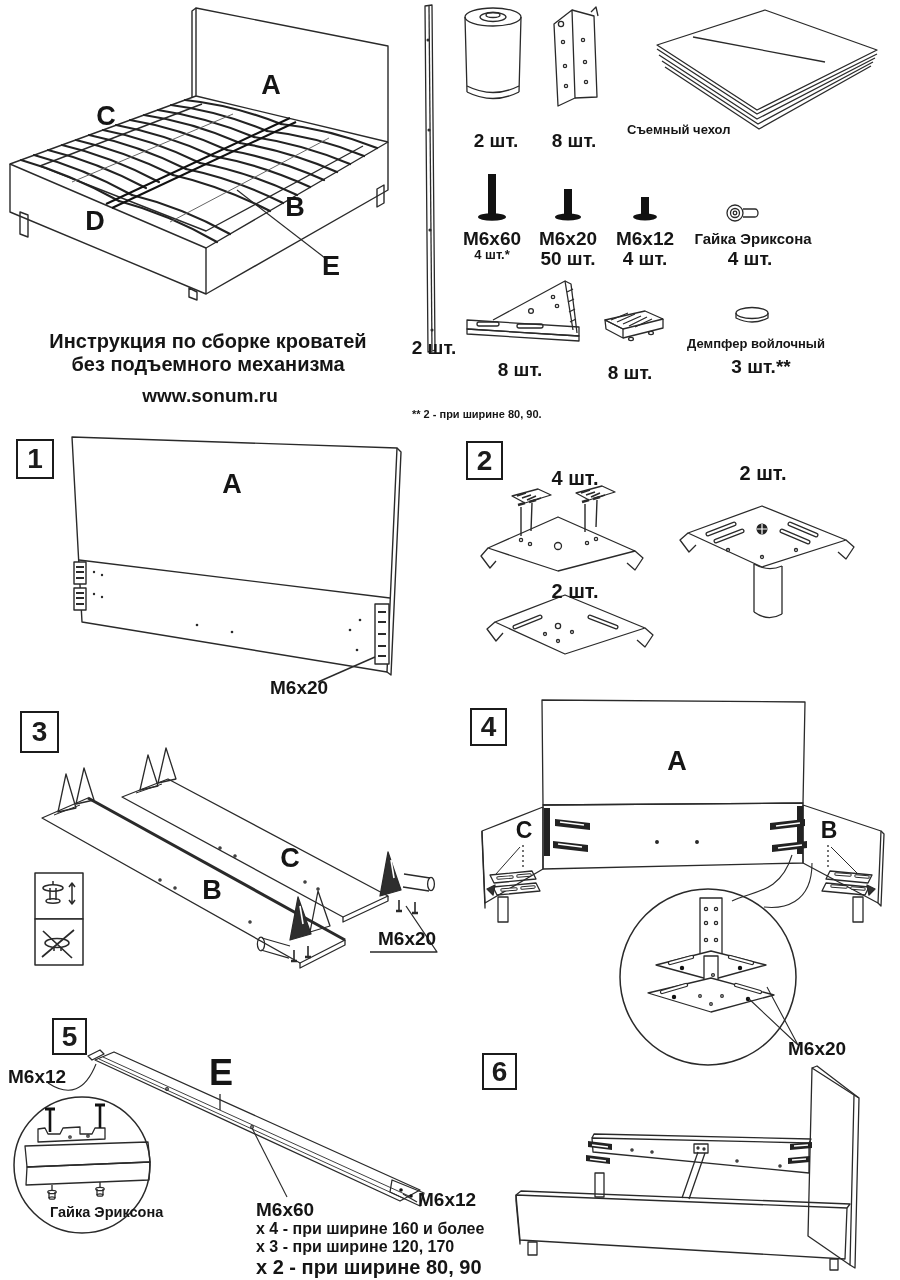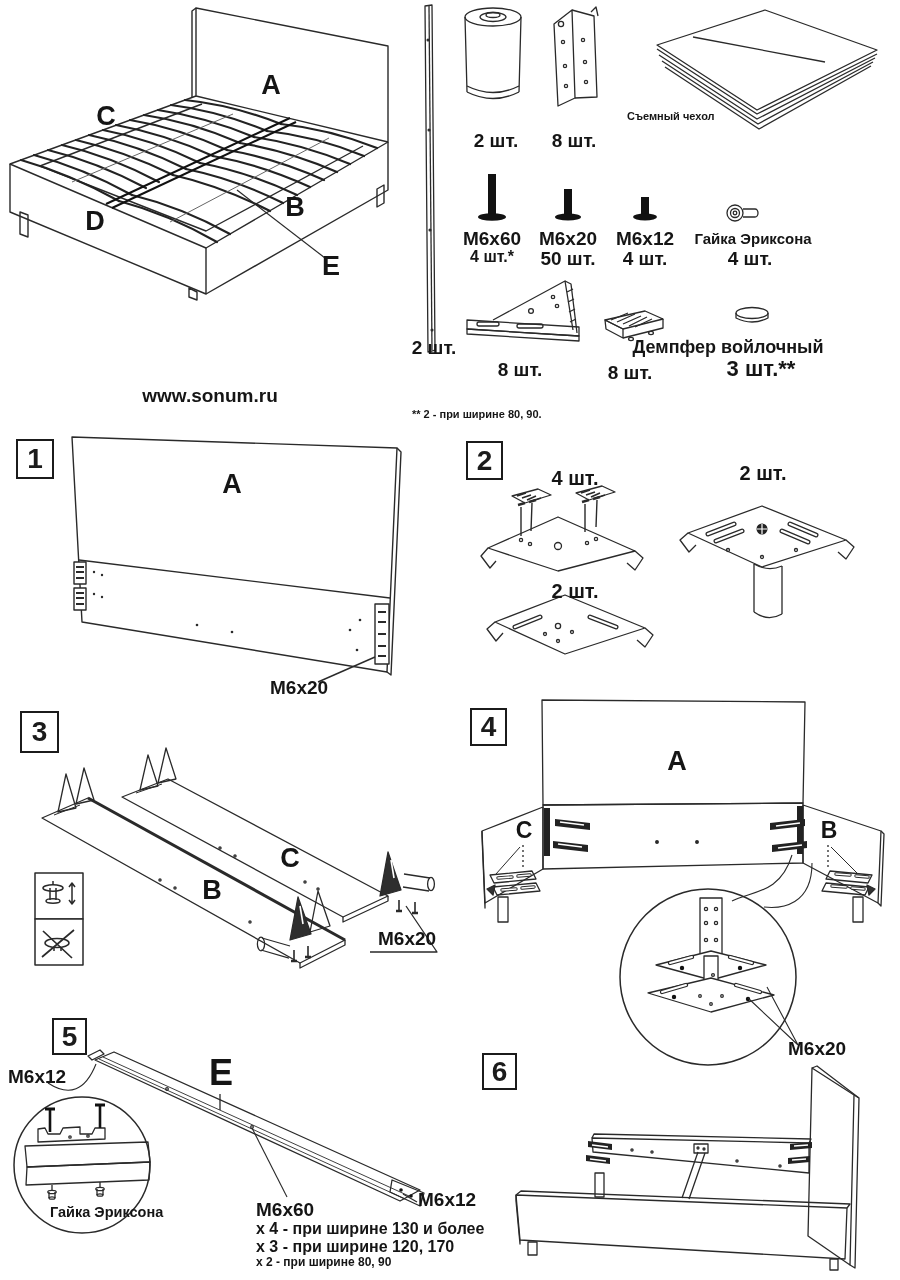--- a/index.html
+++ b/index.html
@@ -419,44 +419,48 @@
       <g>
         <path d="M56,155 L387,168 L385,219 L60,200 Z"></path>
         <path d="M56,155 L61,151 L390,164 L387,168"></path>
         <path d="M56,155 L56,161 L60,204 L60,200"></path>
       </g>
       <rect x="68" y="202" width="9" height="13"></rect>
       <rect x="370" y="219" width="8" height="11"></rect>
     </g>
   </svg>
 
+  <div class="lbl ctr" style="left:208px;top:330px;font-size:20px;text-align:center">
+    <div>Инструкция по сборке кроватей</div>
+    <div>без подъемного механизма</div>
+  </div>
   <div class="lbl ctr" style="left:210px;top:385px;font-size:19px">www.sonum.ru</div>
 
   <div class="lbl ctr" style="left:271px;top:70px;font-size:27px">A</div>
   <div class="lbl ctr" style="left:106px;top:101px;font-size:27px">C</div>
   <div class="lbl ctr" style="left:95px;top:206px;font-size:27px">D</div>
   <div class="lbl ctr" style="left:295px;top:192px;font-size:27px">B</div>
   <div class="lbl ctr" style="left:331px;top:251px;font-size:27px">E</div>
 
   <div class="lbl ctr" style="left:434px;top:337px;font-size:19px">2 шт.</div>
   <div class="lbl ctr" style="left:496px;top:130px;font-size:19px">2 шт.</div>
   <div class="lbl ctr" style="left:574px;top:130px;font-size:19px">8 шт.</div>
-  <div class="lbl" style="left:627px;top:110px;font-size:11px">Съемный чехол</div>
+  <div class="lbl" style="left:627px;top:123px;font-size:13px">Съемный чехол</div>
   <div class="lbl ctr" style="left:492px;top:228px;font-size:19px">M6x60</div>
-  <div class="lbl ctr" style="left:492px;top:248px;font-size:16px">4 шт.*</div>
+  <div class="lbl ctr" style="left:492px;top:248px;font-size:13px">4 шт.*</div>
   <div class="lbl ctr" style="left:568px;top:228px;font-size:19px">M6x20</div>
   <div class="lbl ctr" style="left:568px;top:248px;font-size:19px">50 шт.</div>
   <div class="lbl ctr" style="left:645px;top:228px;font-size:19px">M6x12</div>
   <div class="lbl ctr" style="left:645px;top:248px;font-size:19px">4 шт.</div>
   <div class="lbl ctr" style="left:753px;top:230px;font-size:15px">Гайка Эриксона</div>
   <div class="lbl ctr" style="left:750px;top:248px;font-size:19px">4 шт.</div>
   <div class="lbl ctr" style="left:520px;top:359px;font-size:19px">8 шт.</div>
   <div class="lbl ctr" style="left:630px;top:362px;font-size:19px">8 шт.</div>
-  <div class="lbl ctr" style="left:728px;top:337px;font-size:18px">Демпфер войлочный</div>
-  <div class="lbl ctr" style="left:761px;top:356px;font-size:22px">3 шт.**</div>
+  <div class="lbl ctr" style="left:756px;top:337px;font-size:13px">Демпфер войлочный</div>
+  <div class="lbl ctr" style="left:761px;top:356px;font-size:19px">3 шт.**</div>
   <div class="lbl" style="left:412px;top:408px;font-size:11px">** 2 - при ширине 80, 90.</div>
 
   <div class="stepnum" style="left:16px;top:439px;width:34px;height:36px">1</div>
   <div class="stepnum" style="left:466px;top:441px;width:33px;height:35px">2</div>
   <div class="stepnum" style="left:20px;top:711px;width:35px;height:38px">3</div>
   <div class="stepnum" style="left:470px;top:708px;width:33px;height:34px">4</div>
   <div class="stepnum" style="left:52px;top:1018px;width:31px;height:33px">5</div>
   <div class="stepnum" style="left:482px;top:1053px;width:31px;height:33px">6</div>
 
   <div class="lbl ctr" style="left:232px;top:469px;font-size:27px">A</div>
@@ -473,17 +477,17 @@
   <div class="lbl ctr" style="left:677px;top:746px;font-size:27px">A</div>
   <div class="lbl ctr" style="left:524px;top:817px;font-size:23px">C</div>
   <div class="lbl ctr" style="left:829px;top:817px;font-size:23px">B</div>
   <div class="lbl" style="left:788px;top:1038px;font-size:19px">M6x20</div>
 
   <div class="lbl ctr" style="left:221px;top:1052px;font-size:36px">E</div>
   <div class="lbl" style="left:8px;top:1066px;font-size:19px">M6x12</div>
   <div class="lbl" style="left:418px;top:1189px;font-size:19px">M6x12</div>
   <div class="lbl" style="left:50px;top:1204px;font-size:14.5px">Гайка Эриксона</div>
   <div class="lbl" style="left:256px;top:1199px;font-size:19px">M6x60</div>
-  <div class="lbl" style="left:256px;top:1220px;font-size:16px">x 4 - при ширине 130 и более</div>
+  <div class="lbl" style="left:256px;top:1220px;font-size:16px">x 4 - при ширине 160 и более</div>
   <div class="lbl" style="left:256px;top:1238px;font-size:16px">x 3 - при ширине 120, 170</div>
-  <div class="lbl" style="left:256px;top:1256px;font-size:12px">x 2 - при ширине 80, 90</div>
+  <div class="lbl" style="left:256px;top:1256px;font-size:20px">x 2 - при ширине 80, 90</div>
 
 </div>
 
 </body></html>

